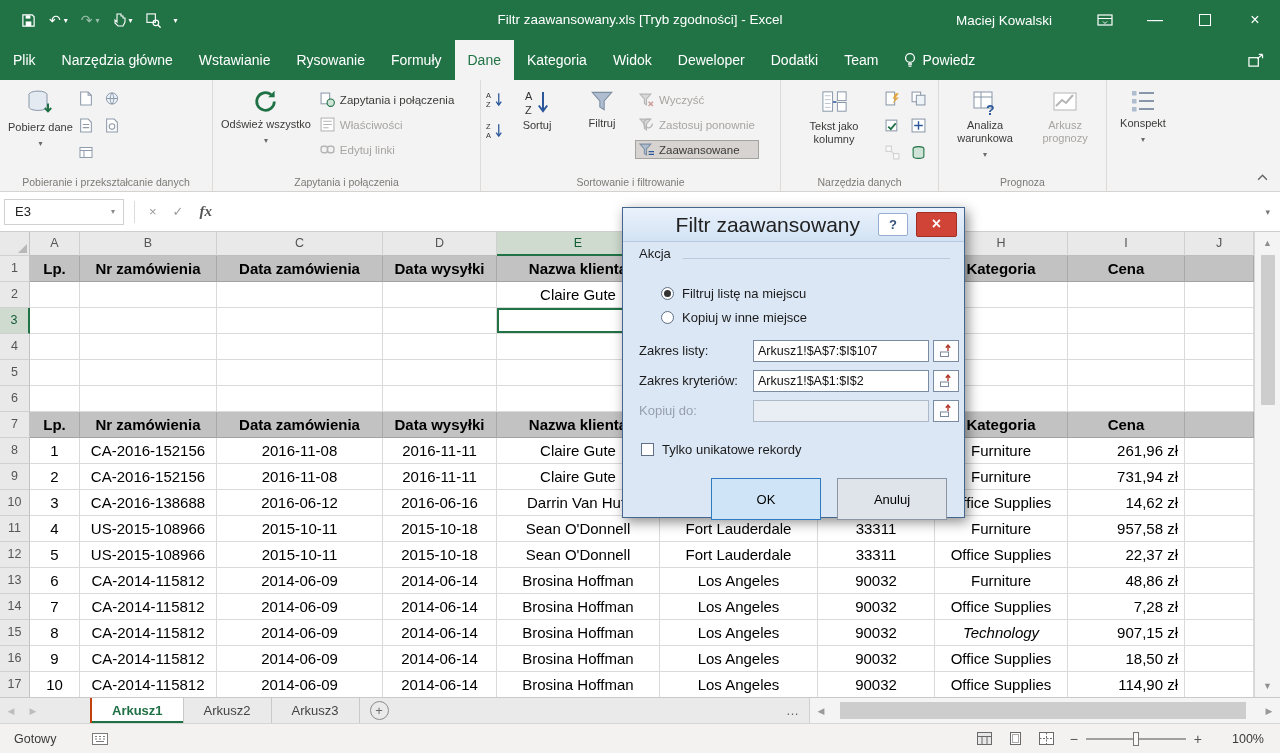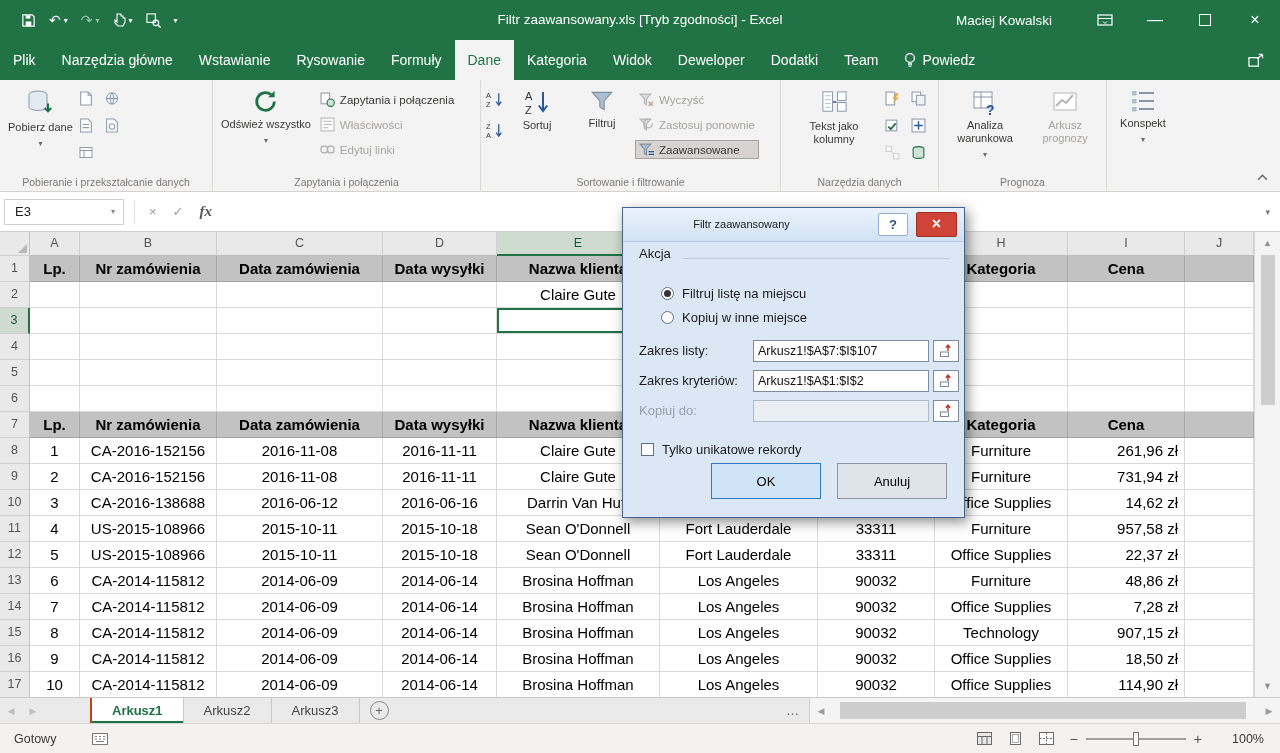--- a/index.html
+++ b/index.html
@@ -103,21 +103,21 @@
   .zoomct{padding:0 8px;font-size:14px;color:#555;}
   .zslider{width:100px;height:30px;position:relative;}
   .zslider::before{content:'';position:absolute;left:0;right:0;top:14px;height:2px;background:#a0a0a0;}
   .zhandle{position:absolute;left:47px;top:8px;width:6px;height:14px;background:#f8f8f8;border:1px solid #777;box-sizing:border-box;}
   .zlevel{width:52px;text-align:right;margin-right:16px;margin-left:2px;}
 
   
   .dialog{position:absolute;left:622px;top:207px;width:343px;height:311px;background:#dce7f5;border:1px solid #44668e;
           box-shadow:3px 4px 12px rgba(0,0,0,.45);z-index:50;box-sizing:border-box;font-size:13px;color:#1b1b1b;}
   .dtitle{position:relative;height:33px;background:linear-gradient(#eaf2fc,#d2e2f4);border-bottom:1px solid #b7c9e0;}
-  .dtext{display:block;line-height:33px;text-align:center;padding-right:104px;font-size:11px;color:#222;}
+  .dtext{display:block;line-height:33px;text-align:right;padding-right:104px;font-size:21px;color:#222;}
   .dhelp{position:absolute;top:5px;right:56px;width:30px;height:23px;background:#fff;border:1px solid #94add0;border-radius:2px;
          color:#33527c;font-weight:bold;text-align:center;line-height:22px;box-sizing:border-box;}
   .dclose{position:absolute;top:4px;right:7px;width:41px;height:25px;background:#cf4437;border:1px solid #9f2f23;border-radius:2px;
           color:#fff;font-weight:bold;font-size:16px;text-align:center;line-height:22px;box-sizing:border-box;}
   .dbody{position:relative;height:277px;}
   .dglabel{position:absolute;left:16px;top:4px;}
   .dgline{position:absolute;left:60px;right:14px;top:16px;height:1px;background:#b9c9de;}
   .drow{position:absolute;display:flex;align-items:center;gap:8px;}
   .r1{left:38px;top:44px;} .r2{left:38px;top:68px;} .chkrow{left:18px;top:200px;}
   .radio{position:relative;width:13px;height:13px;border:1px solid #5f6f85;border-radius:50%;background:#fff;box-sizing:border-box;flex:0 0 13px;}
@@ -125,21 +125,21 @@
   .checkbox{width:13px;height:13px;border:1px solid #5f6f85;background:#fff;box-sizing:border-box;flex:0 0 13px;}
   .frow{position:absolute;left:0;right:0;height:22px;}
   .f1{top:98px;} .f2{top:128px;} .f3{top:158px;}
   .flabel{position:absolute;left:16px;line-height:22px;}
   .dis-t{color:#97a1ad;}
   .dinput{position:absolute;left:130px;top:0;width:176px;height:22px;box-sizing:border-box;border:1px solid #7b8ba1;background:#fff;
           font-size:12.5px;padding:0 4px;font-family:inherit;color:#111;}
   .dinput.disd{background:#e9eef5;border-color:#aeb9c7;}
   .rangebtn{position:absolute;left:310px;top:0;width:26px;height:22px;box-sizing:border-box;background:#fdfdfd;border:1px solid #7b8ba1;
             display:flex;align-items:center;justify-content:center;}
-  .dbtn{position:absolute;top:221px;width:110px;height:36px;font-size:13px;font-family:inherit;cursor:default;}
+  .dbtn{position:absolute;top:236px;width:110px;height:42px;font-size:13px;font-family:inherit;cursor:default;}
   .dbtn.ok{left:88px;background:#cfe5f7;border:1px solid #2e7bc1;}
   .dbtn.cancel{left:214px;background:#dfe4ea;border:1px solid #8c96a2;}
 </style>
 </head>
 <body>
 
 <div id="app">
 
   <div class="titlebar">
     <div class="qat">
@@ -645,21 +645,21 @@
       </div>
       <div class="grow">
         <div class="rowhead">15</div>
         <div class="cell" style="flex: 0 0 50px; width: 50px;">8</div>
         <div class="cell" style="flex: 0 0 137px; width: 137px;">CA-2014-115812</div>
         <div class="cell" style="flex: 0 0 166px; width: 166px;">2014-06-09</div>
         <div class="cell" style="flex: 0 0 114px; width: 114px;">2014-06-14</div>
         <div class="cell" style="flex: 0 0 163px; width: 163px;">Brosina Hoffman</div>
         <div class="cell" style="flex: 0 0 158px; width: 158px;">Los Angeles</div>
         <div class="cell" style="flex: 0 0 117px; width: 117px;">90032</div>
-        <div class="cell" style="flex: 0 0 133px; width: 133px;">Technology</div>
+        <div class="cell" style="flex: 0 0 133px; width: 133px; font-style: italic;">Technology</div>
         <div class="cell num" style="flex: 0 0 117px; width: 117px;">907,15 zł</div>
         <div class="cell" style="flex: 0 0 69px; width: 69px;"></div>
       </div>
       <div class="grow">
         <div class="rowhead">16</div>
         <div class="cell" style="flex: 0 0 50px; width: 50px;">9</div>
         <div class="cell" style="flex: 0 0 137px; width: 137px;">CA-2014-115812</div>
         <div class="cell" style="flex: 0 0 166px; width: 166px;">2014-06-09</div>
         <div class="cell" style="flex: 0 0 114px; width: 114px;">2014-06-14</div>
         <div class="cell" style="flex: 0 0 163px; width: 163px;">Brosina Hoffman</div>

